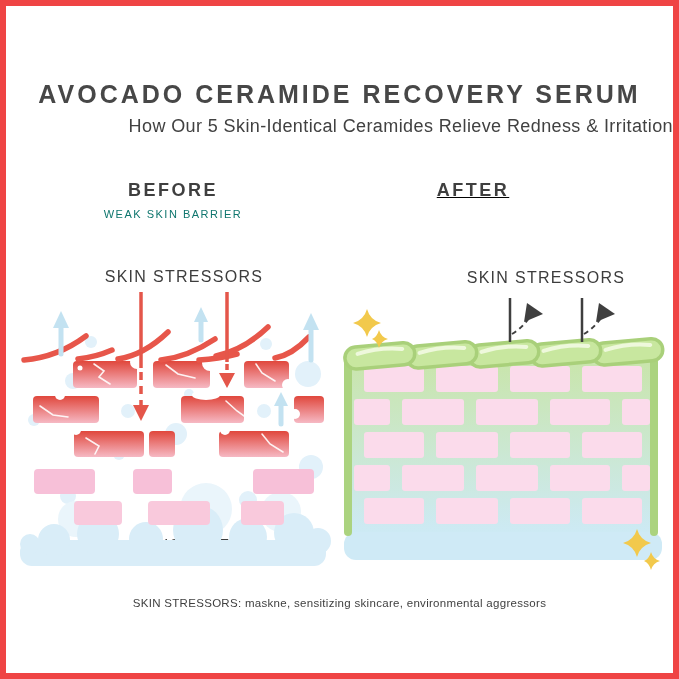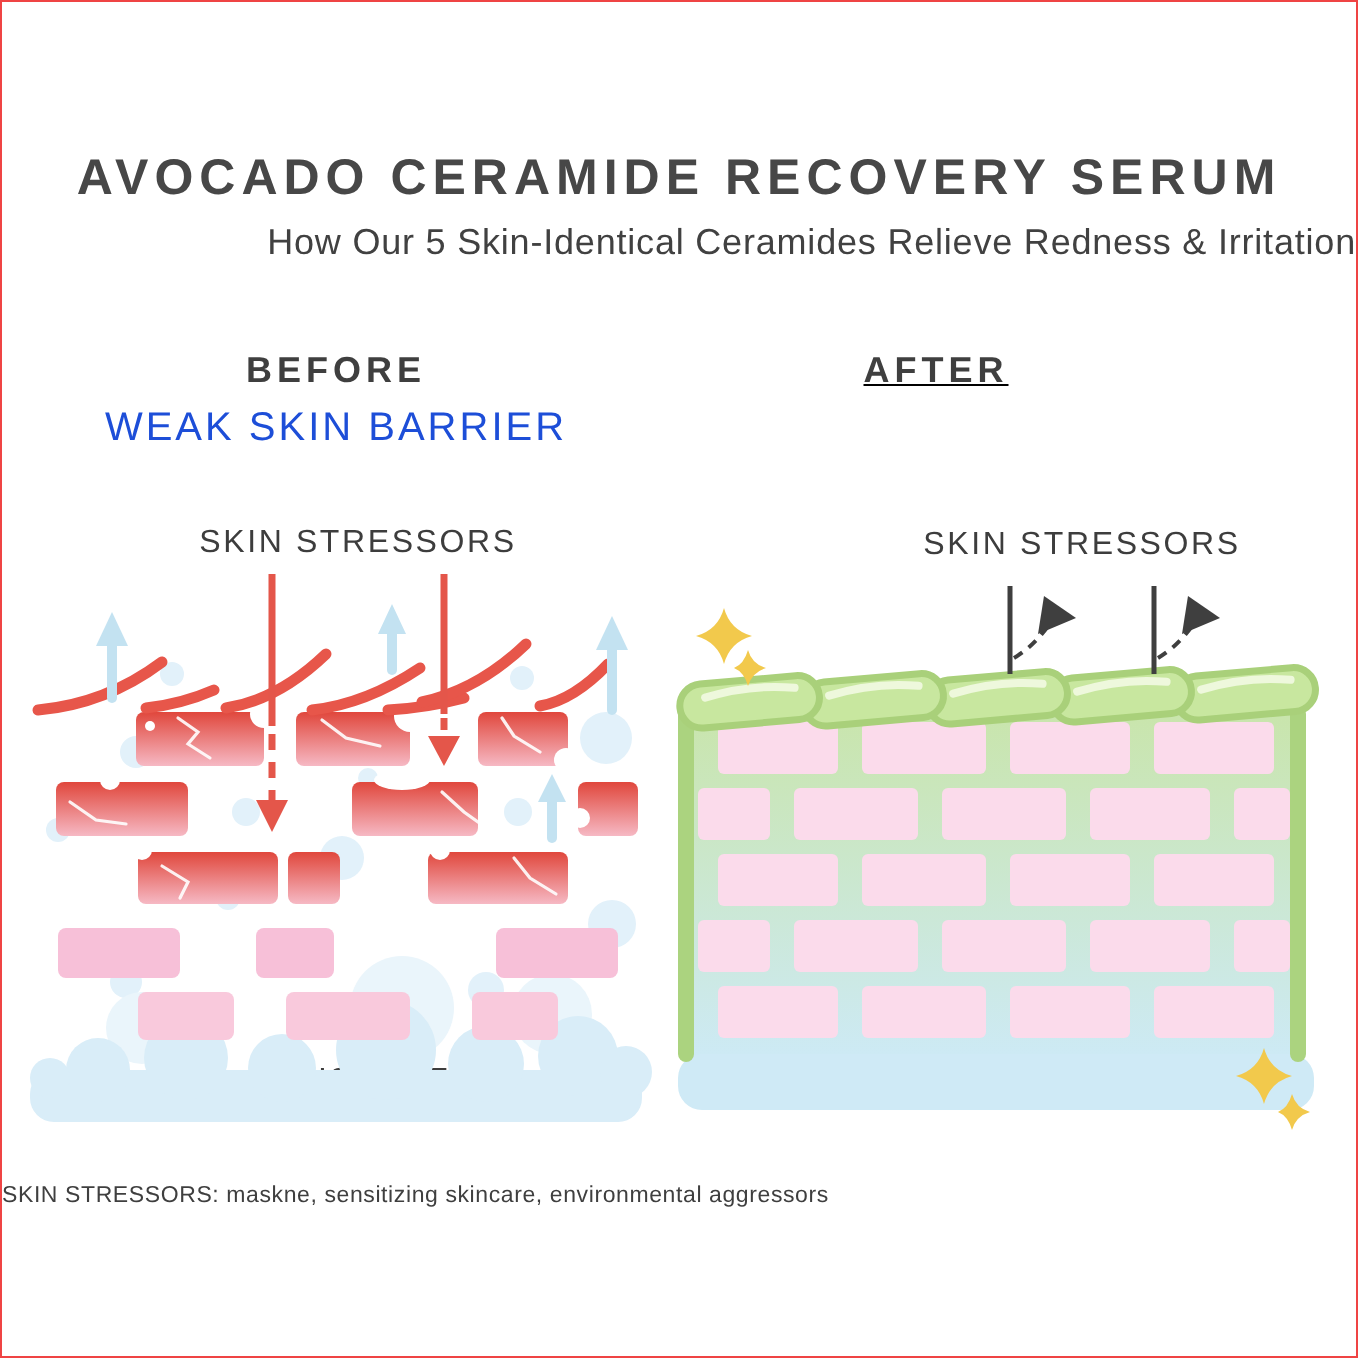--- a/index.html
+++ b/index.html
@@ -1,32 +1,32 @@
 <!DOCTYPE html>
 <html><head>
 <meta charset="utf-8">
 <style>
   html,body{margin:0;padding:0;background:#fff;}
   .canvas{position:relative;width:679px;height:679px;background:#ffffff;overflow:hidden;
-          font-family:"Liberation Sans", sans-serif;border:1px solid #ef4444;box-sizing:border-box;}
+          font-family:"Liberation Sans", sans-serif;border:6px solid #ef4444;box-sizing:border-box;}
   .title{position:absolute;top:74px;left:0;width:100%;text-align:center;
          font-size:25px;font-weight:bold;letter-spacing:3px;color:#474747;}
   .subtitle{position:absolute;top:110px;left:0;width:100%;text-align:right;
          font-size:18px;letter-spacing:.4px;color:#414141;}
   .col-head{position:absolute;top:174px;text-align:center;width:334px;}
   .col-head.left{left:0;}
   .col-head.right{left:300px;text-decoration:underline;}
   .col-head .big{font-size:18px;font-weight:bold;letter-spacing:2.5px;color:#3f3f3f;}
-  .col-head .small{margin-top:7px;font-size:20px;letter-spacing:1.5px;color:#1d4ed8;}
+  .col-head .small{margin-top:7px;font-size:11px;letter-spacing:1.5px;color:#0f766e;}
   .tiny-label{position:absolute;transform:translateX(-50%);font-size:16px;
          letter-spacing:1.3px;color:#3d3d3d;white-space:nowrap;}
   .diagram{position:absolute;}
   #weak-svg{left:10px;top:278px;}
   #strong-svg{left:332px;top:278px;}
-  .footnote{position:absolute;top:591px;left:0;width:100%;
+  .footnote{position:absolute;top:591px;left:0;width:100%;text-align:center;
          font-size:11.5px;letter-spacing:.3px;color:#3f3f3f;}
 </style>
 </head>
 <body>
 
 <div class="canvas">
 
   <div class="title">AVOCADO CERAMIDE RECOVERY SERUM</div>
   <div class="subtitle">How Our 5 Skin-Identical Ceramides Relieve Redness &amp; Irritation</div>
 

